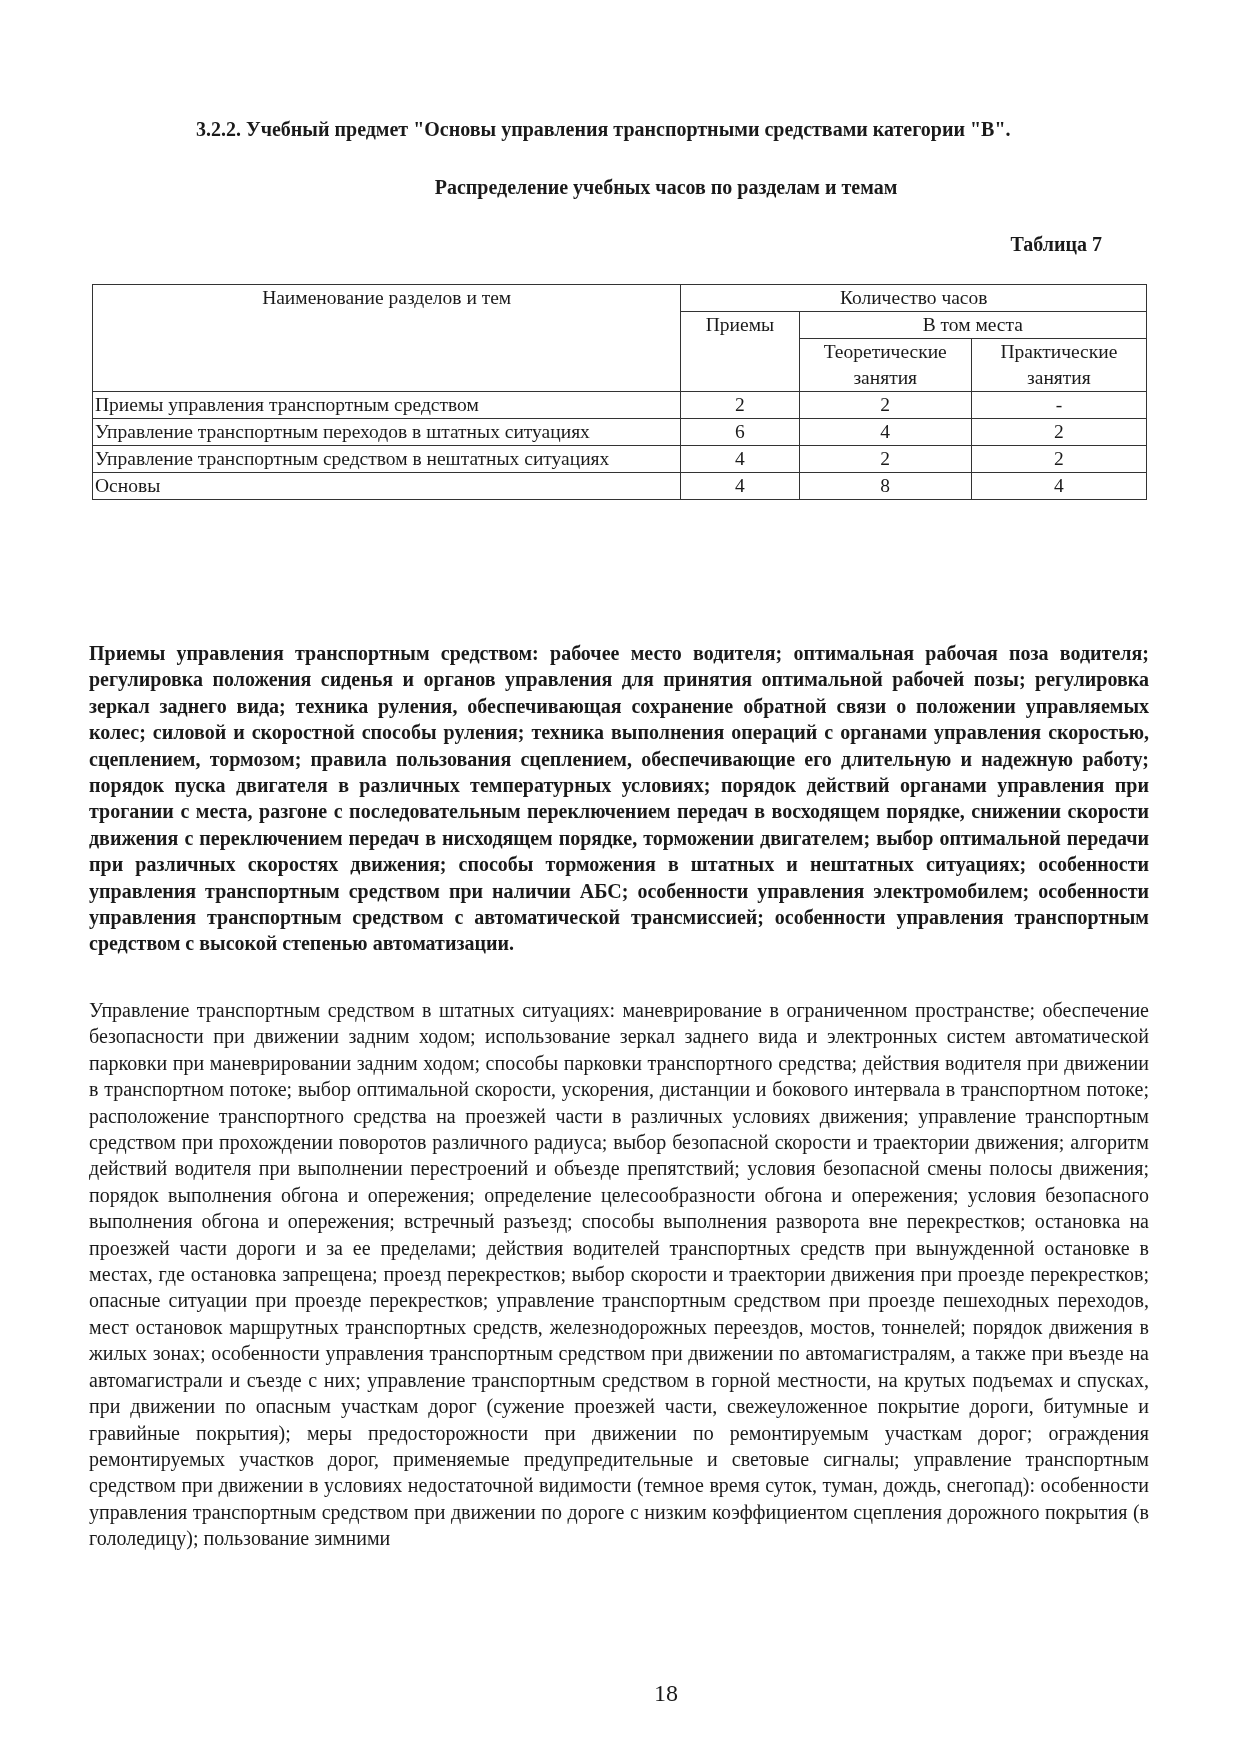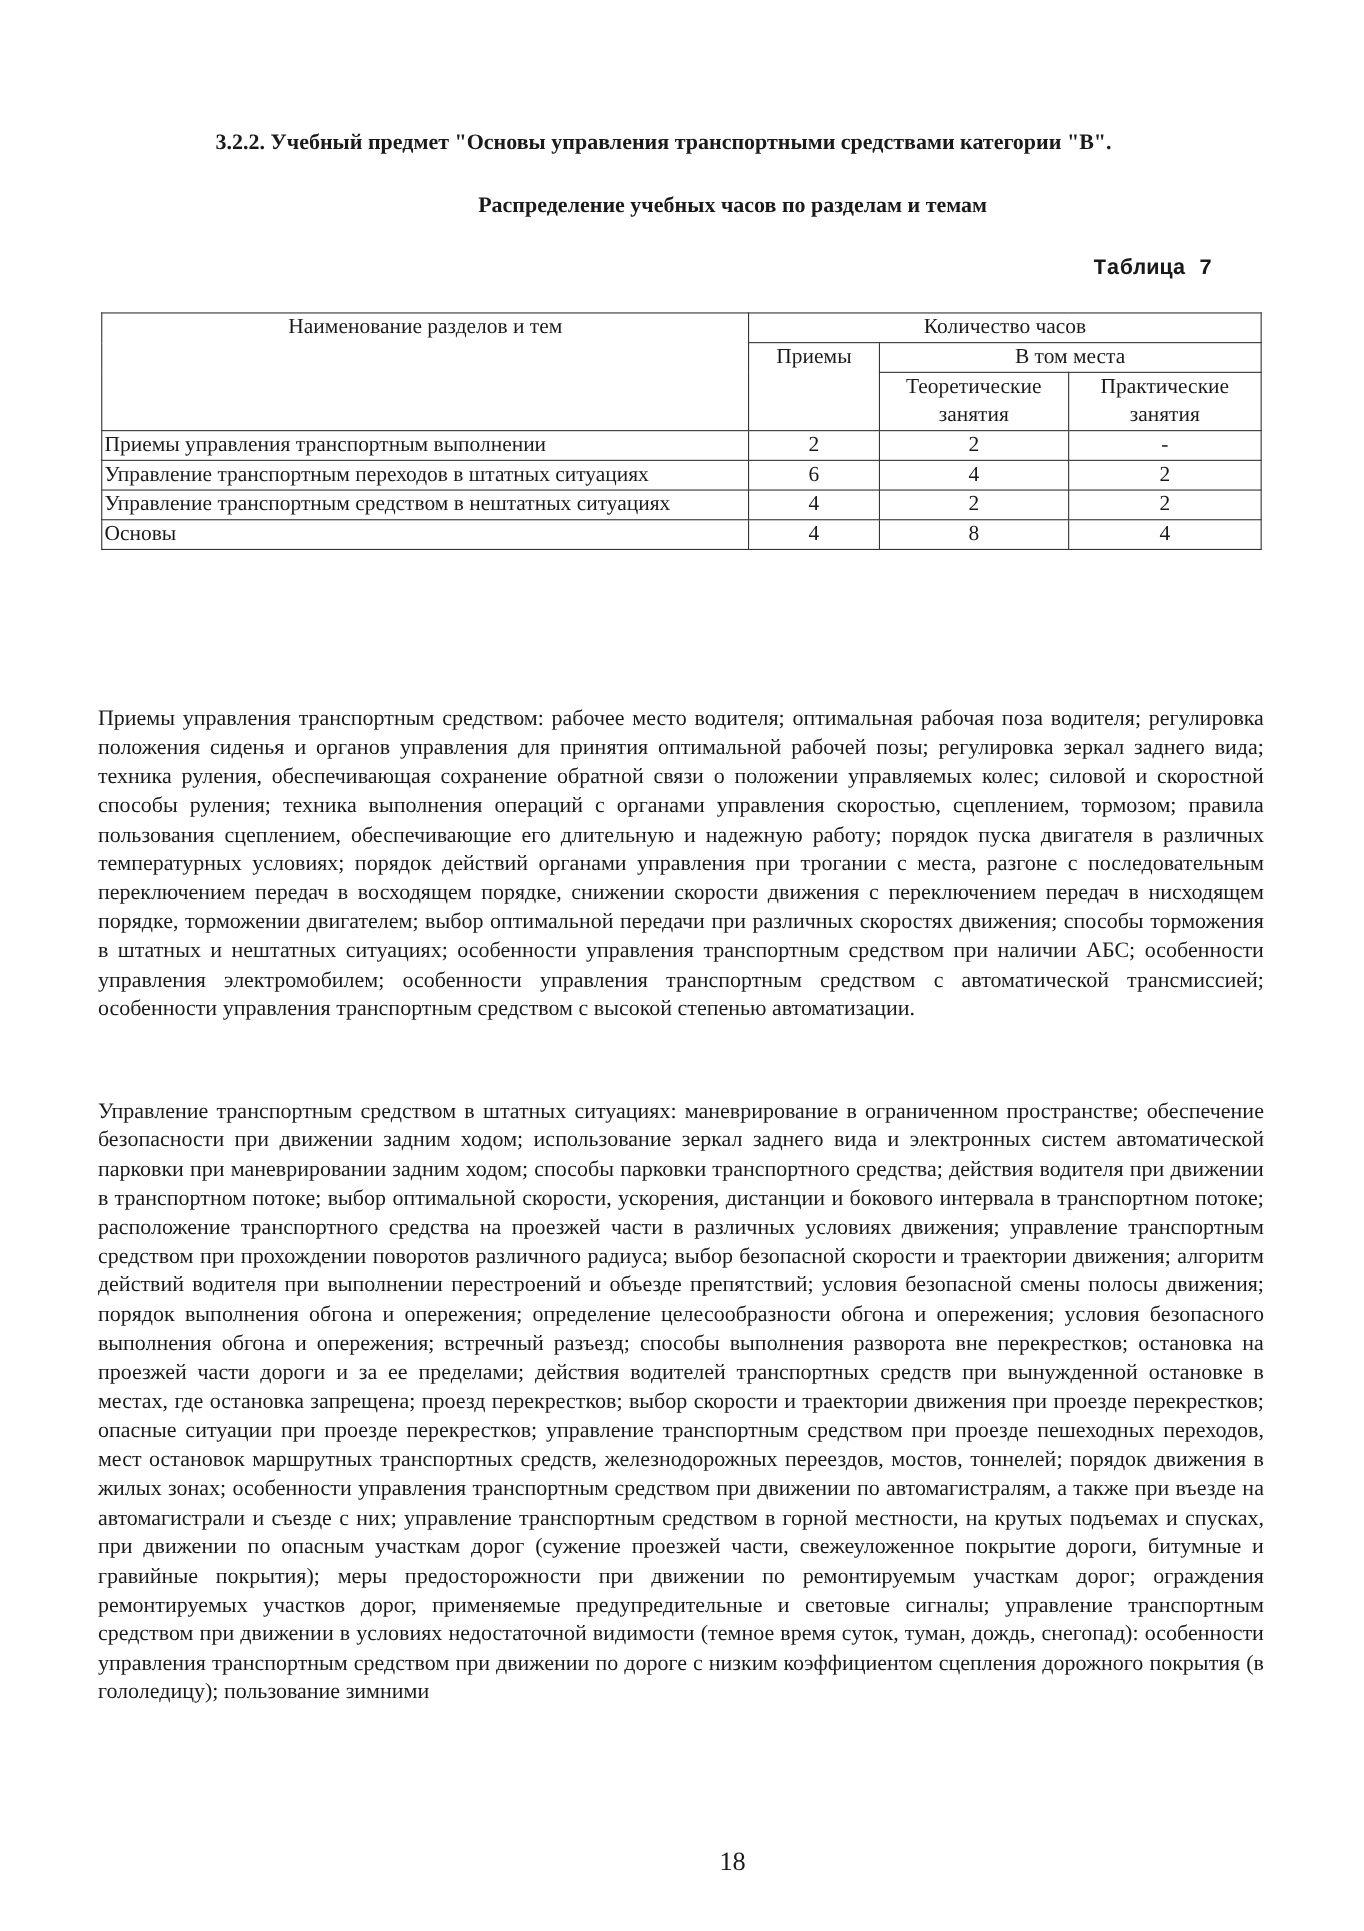--- a/index.html
+++ b/index.html
@@ -11,40 +11,40 @@
   .heading1 {
     position: absolute; left: 196px; top: 118px; width: 960px;
     font-size: 20px; font-weight: bold; white-space: nowrap;
   }
   .heading2 {
     position: absolute; left: 0; top: 176px; width: 1332px;
     text-align: center; font-size: 20px; font-weight: bold;
   }
   .table-label {
     position: absolute; right: 138px; top: 233px;
-    font-size: 20px; font-weight: bold; font-family: Liberation Mono, monospace;
+    font-size: 20px; font-weight: bold;
   }
   table.hours {
     position: absolute; left: 92px; top: 284px; width: 1055px;
     border-collapse: collapse; font-size: 19.5px; line-height: 26px;
   }
   table.hours td {
     border: 1.5px solid #333; padding: 0 2px; vertical-align: top;
   }
   .c { text-align: center; }
   .name-col { width: 591px; margin-top: 39px; }
   .total-col { width: 114px; }
   .theor-col { width: 168px; }
   .pract-col { width: 171px; }
   .just { text-align: justify; text-align-last: justify; }
   .body-text {
     position: absolute; left: 89px; width: 1060px;
     font-size: 20px; line-height: 26.4px; text-align: justify;
   }
-  .p1 { top: 640px; }
+  .p1 { top: 640px; font-weight: bold; }
   .p2 { top: 997px; }
   .page-num {
     position: absolute; left: 0; width: 1332px; top: 1680px;
     text-align: center; font-size: 24px;
   }
 </style>
 </head>
 <body>
 
 <div class="heading1">3.2.2. Учебный предмет "Основы управления транспортными средствами категории "B".</div>
@@ -59,21 +59,21 @@
   </tr>
   <tr>
     <td class="c total-col" rowspan="2">Приемы</td>
     <td class="c" colspan="2">В том места</td>
   </tr>
   <tr>
     <td class="c theor-col">Теоретические занятия</td>
     <td class="c pract-col">Практические занятия</td>
   </tr>
   <tr>
-    <td>Приемы управления транспортным выполнении</td>
+    <td>Приемы управления транспортным средством</td>
     <td class="c">2</td>
     <td class="c">2</td>
     <td class="c">-</td>
   </tr>
   <tr>
     <td>Управление транспортным переходов в штатных ситуациях</td>
     <td class="c">6</td>
     <td class="c">4</td>
     <td class="c">2</td>
   </tr>

